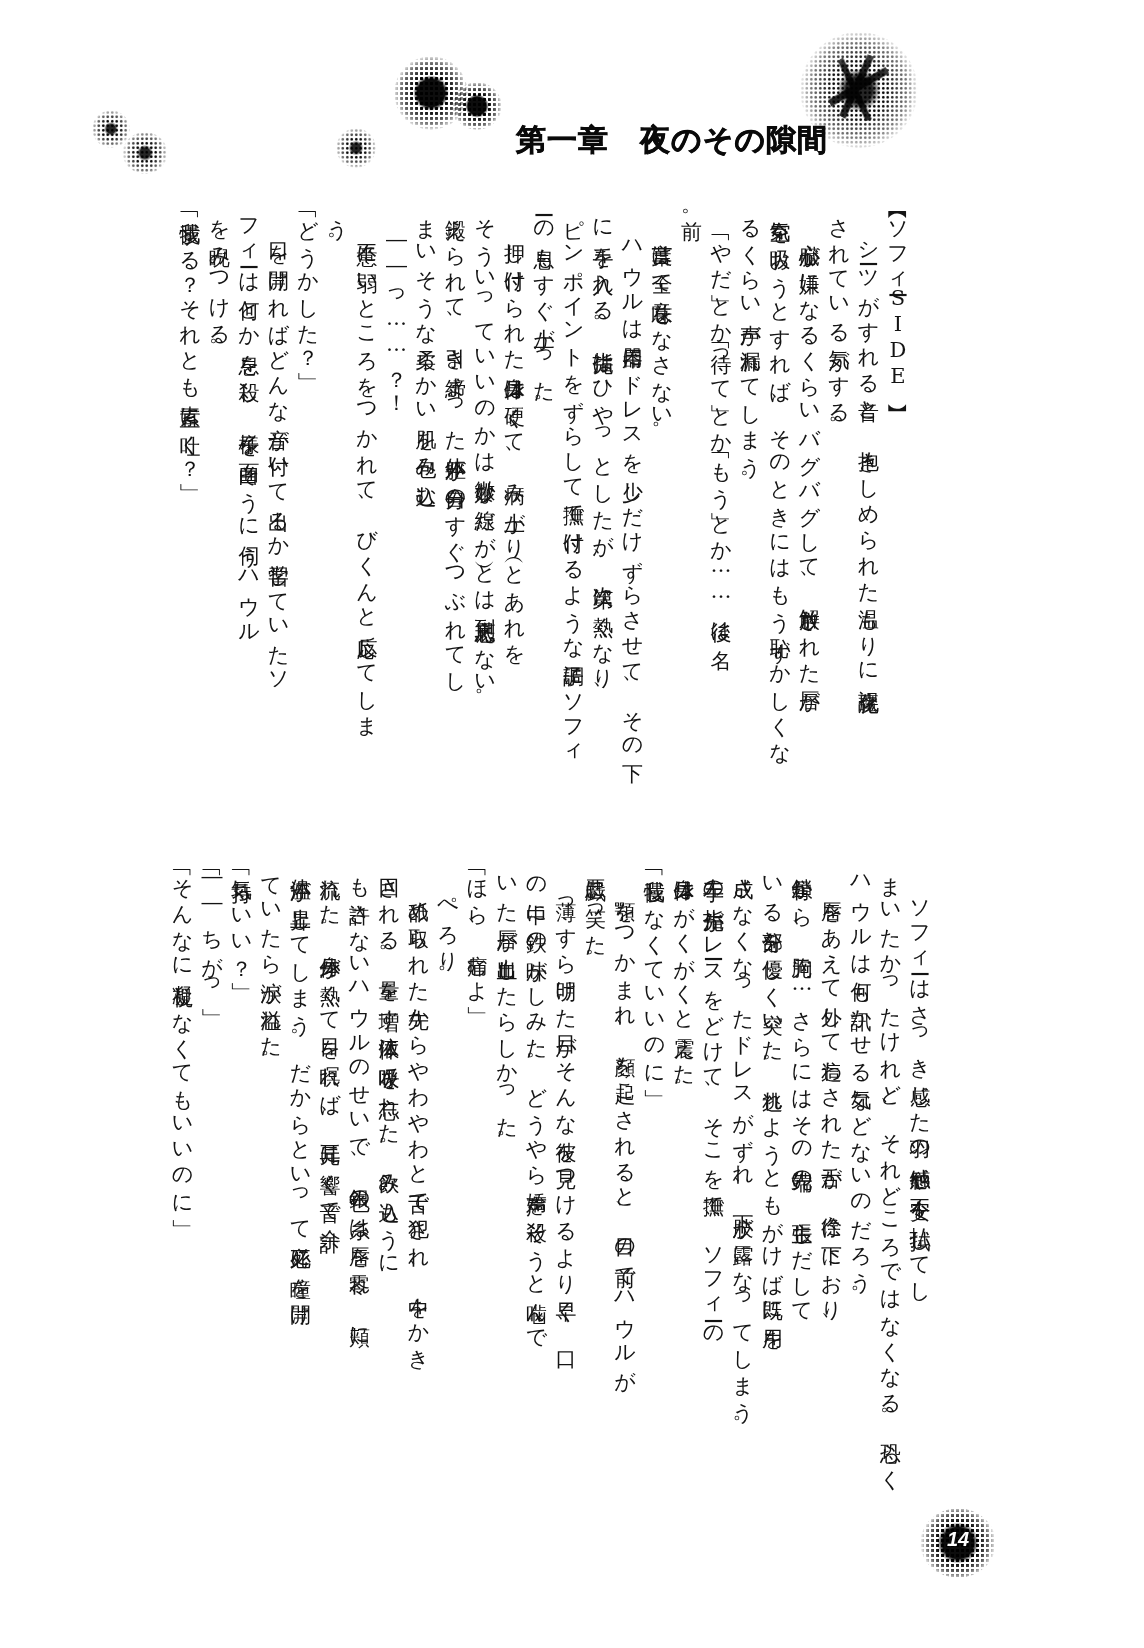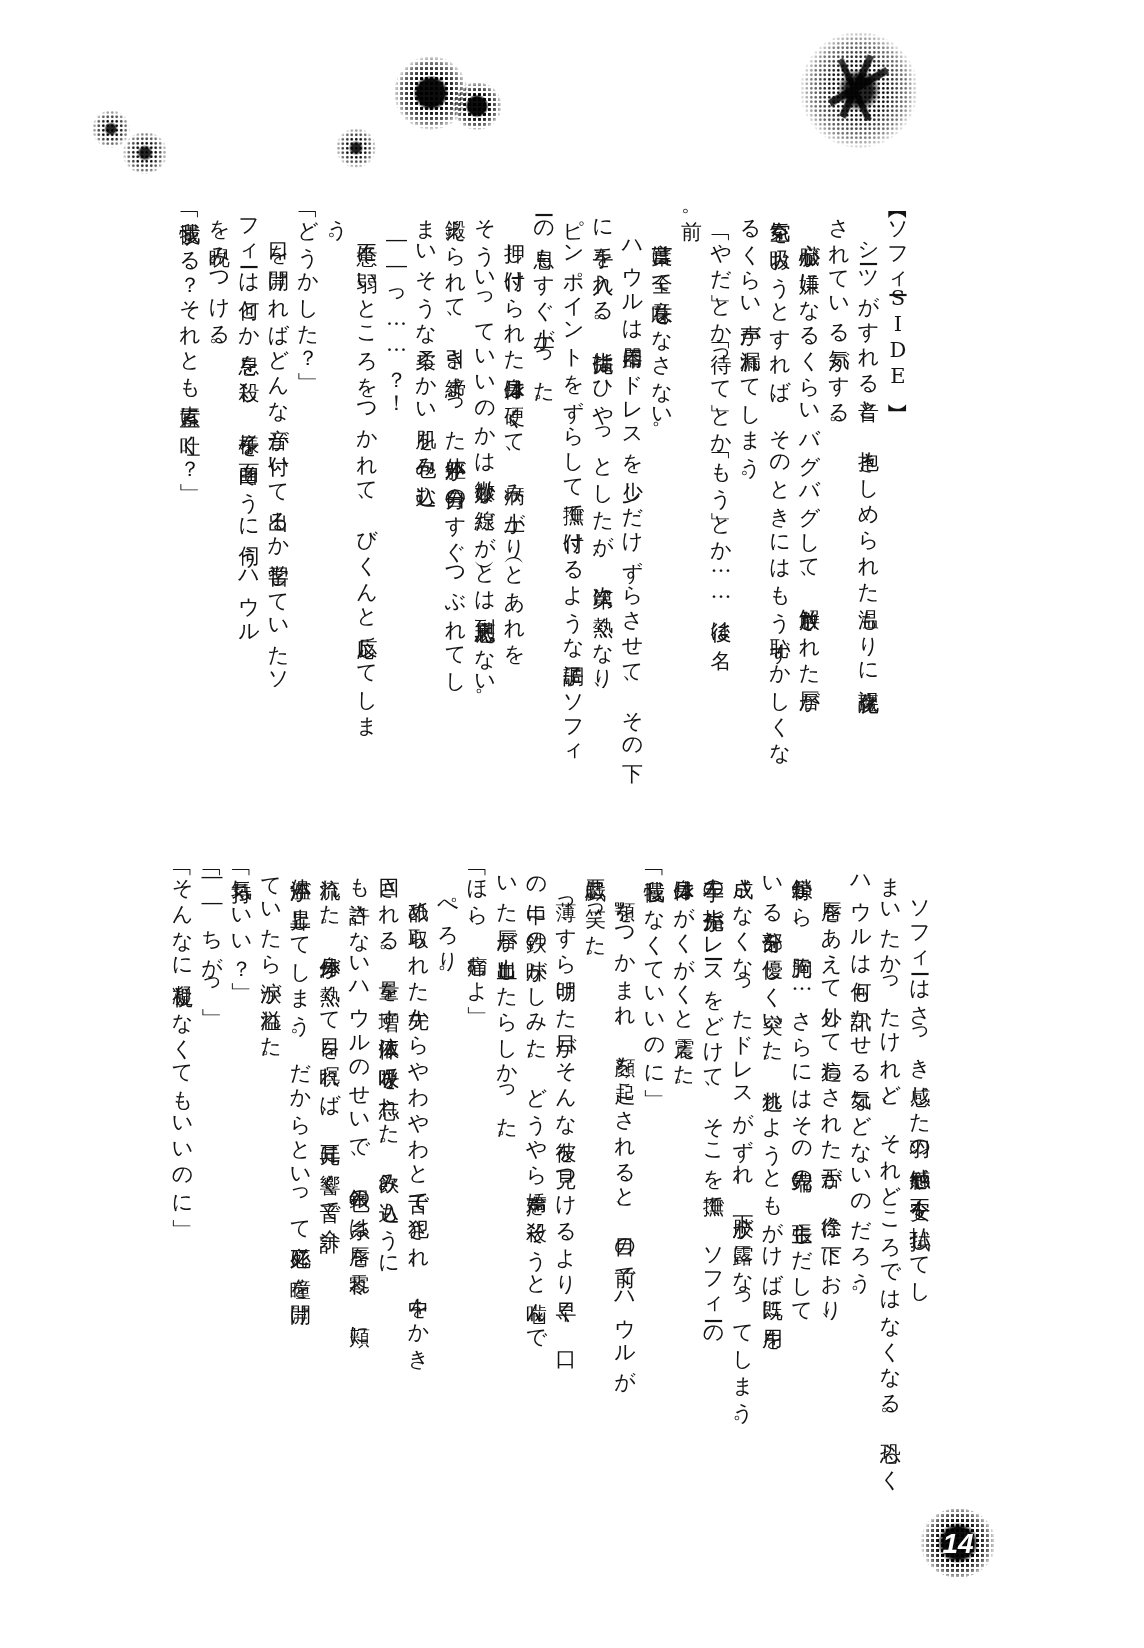--- a/index.html
+++ b/index.html
@@ -96,37 +96,38 @@
   }
   .page-number {
     position: absolute;
     left: 938px;
     top: 1528px;
     width: 40px;
     text-align: center;
     font-family: "Liberation Sans", sans-serif;
     font-weight: bold;
     font-style: italic;
-    font-size: 28px;
+    font-size: 20px;
     color: #ffffff;
     z-index: 2;
   }
 </style>
 </head>
 <body>
 
 <div class="page">
 
   <div class="halftone light deco-a"></div>
   <div class="halftone light deco-b"></div>
   <div class="halftone deco-c"></div>
   <div class="halftone deco-d"></div>
   <div class="halftone light deco-e"></div>
   <div class="halftone light deco-f"></div>
 
+  <div class="chapter-title">第一章　夜のその隙間</div>
 
   <div class="vtext block-top">
       <div class="tline">【ソフィーSIDE】</div>
       <div class="tline">　シーツがすれる音と、抱きしめられた温もりに誤魔化</div>
       <div class="tline">されている気がする。</div>
       <div class="tline">　心臓が嫌になるくらいバグバグして、解放された唇が</div>
       <div class="tline">空気を吸おうとすれば、そのときにはもう恥ずかしくな</div>
       <div class="tline">るくらい声が漏れてしまう。</div>
       <div class="tline">　「やだ」とか「待って」とか「もう」とか……後は名</div>
       <div class="tline">前。</div>

